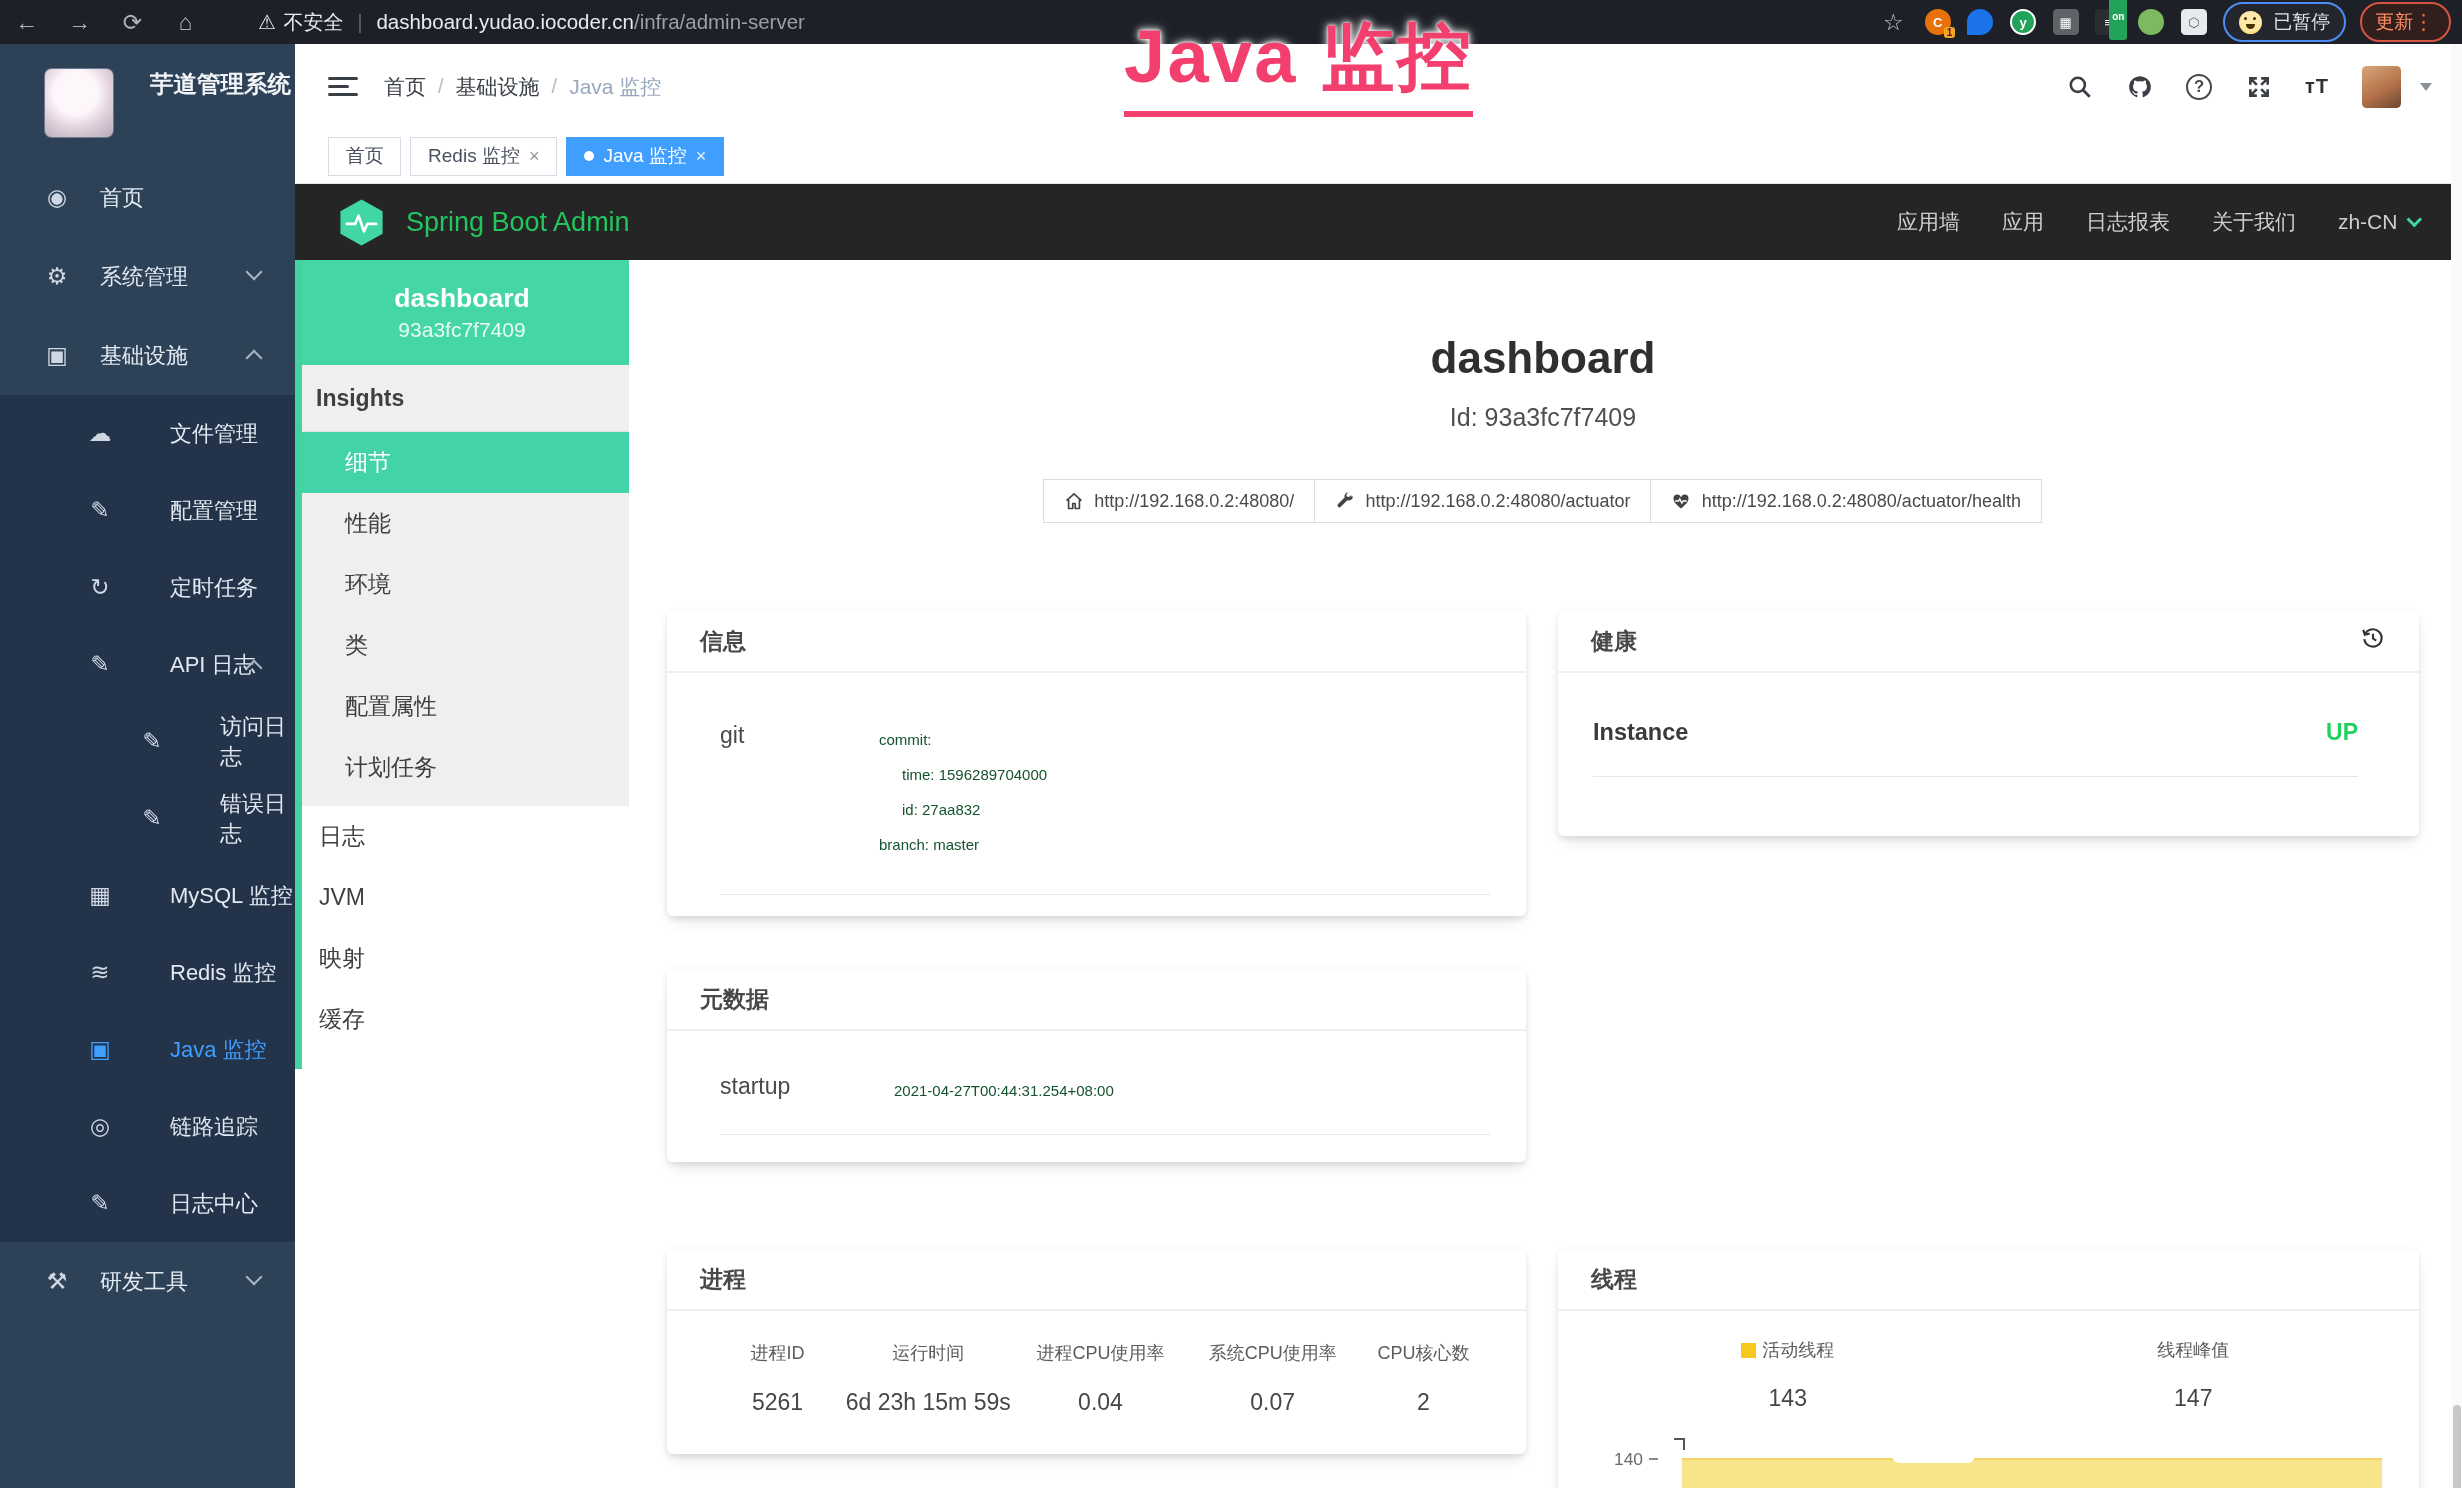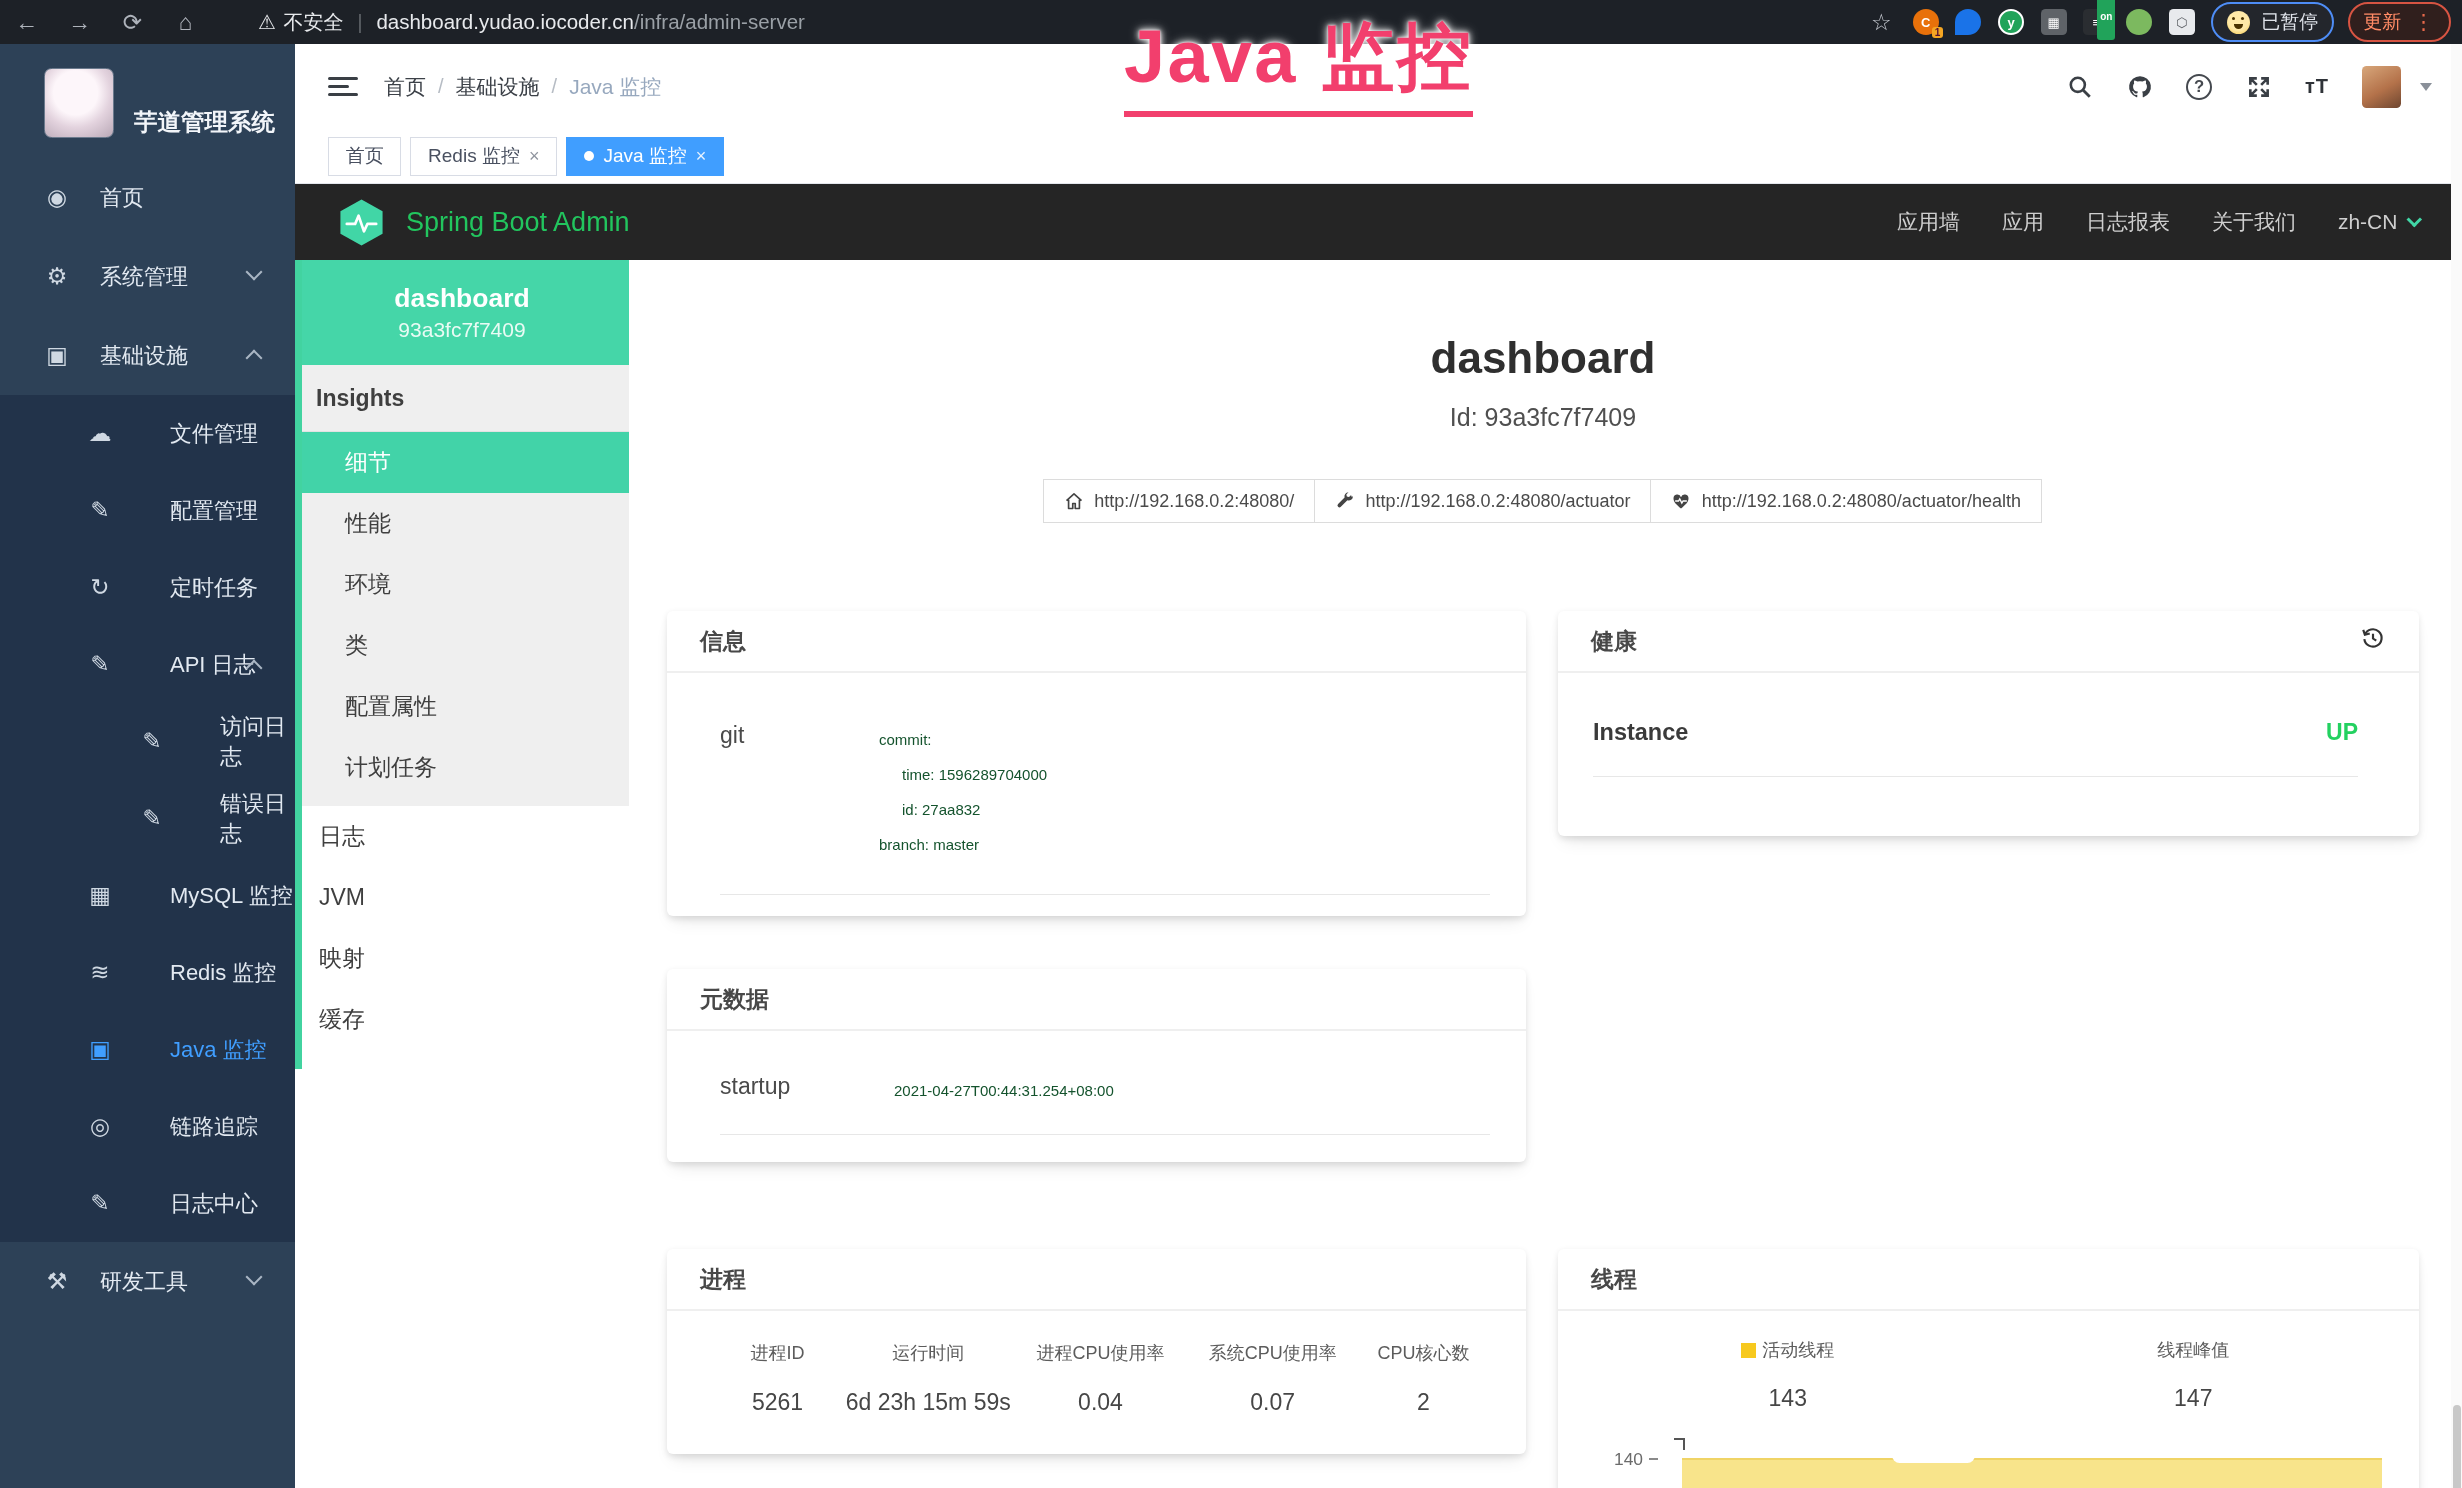--- a/index.html
+++ b/index.html
@@ -28,27 +28,27 @@
   .pill { display:flex; align-items:center; gap:11px; border-radius:21px; padding:4.6px 13.7px;
     font-size:19px; margin-right:13.7px; flex:none; }
   .pill.paused { border:2.3px solid #4e8df6; color:#dfe3ea; background:#23262c; }
   .pill .emoji { width:23px; height:23px; border-radius:50%;
     background:radial-gradient(circle at 50% 40%, #ffe9a8 55%, #f4c642 100%);
     display:inline-block; position:relative; }
   .pill .emoji::before { content:""; position:absolute; left:5.3px; top:6.8px; width:3px; height:3px;
     border-radius:50%; background:#4a3200; box-shadow:9px 0 0 #4a3200; }
   .pill .emoji::after { content:""; position:absolute; left:6.8px; top:13px; width:9px; height:5.3px;
     border-radius:0 0 7.6px 7.6px; background:#4a3200; }
-  .pill.update { border:2.3px solid #d75442; color:#ff8a65; background:#301f1d; gap:12px; margin-right:10.6px; }
+  .pill.update { border:2.3px solid #d75442; color:#ff8a65; background:#301f1d; gap:0; margin-right:10.6px; }
   .pill.update .dots { color:#e8694b; font-size:21px; letter-spacing:1.5px; }
 
   
   .app-sidebar { position:absolute; left:0; top:44px; width:295px; height:1445px;
     background:#2d4157; color:#dfe6ee; overflow:hidden; }
-  .logo-row { display:flex; align-items:flex-end; gap:20px; padding:24px 0 20px 44px; }
+  .logo-row { display:flex; align-items:flex-start; gap:36px; padding:24px 0 20px 44px; }
   .logo-img { width:70px; height:70px; border-radius:7.6px; flex:none; border:1.5px solid #6b7a8d;
     background:radial-gradient(circle at 45% 35%, #fdf6fa 0 38%, #e3d3de 60%, #b9a8b6 100%); }
   .logo-title { font-size:23.5px; font-weight:bold; color:#f2f5f9; }
   .menu-item { display:flex; align-items:center; height:79px; font-size:22px; color:#e2e9f1;
     position:relative; cursor:pointer; }
   .menu-item .mi { width:30px; text-align:center; font-size:23px; color:#cfd8e2;
     position:absolute; left:42px; }
   .menu-item .ml { position:absolute; left:100px; }
   .submenu { background:#22334a; }
   .submenu .menu-item { height:77px; }

